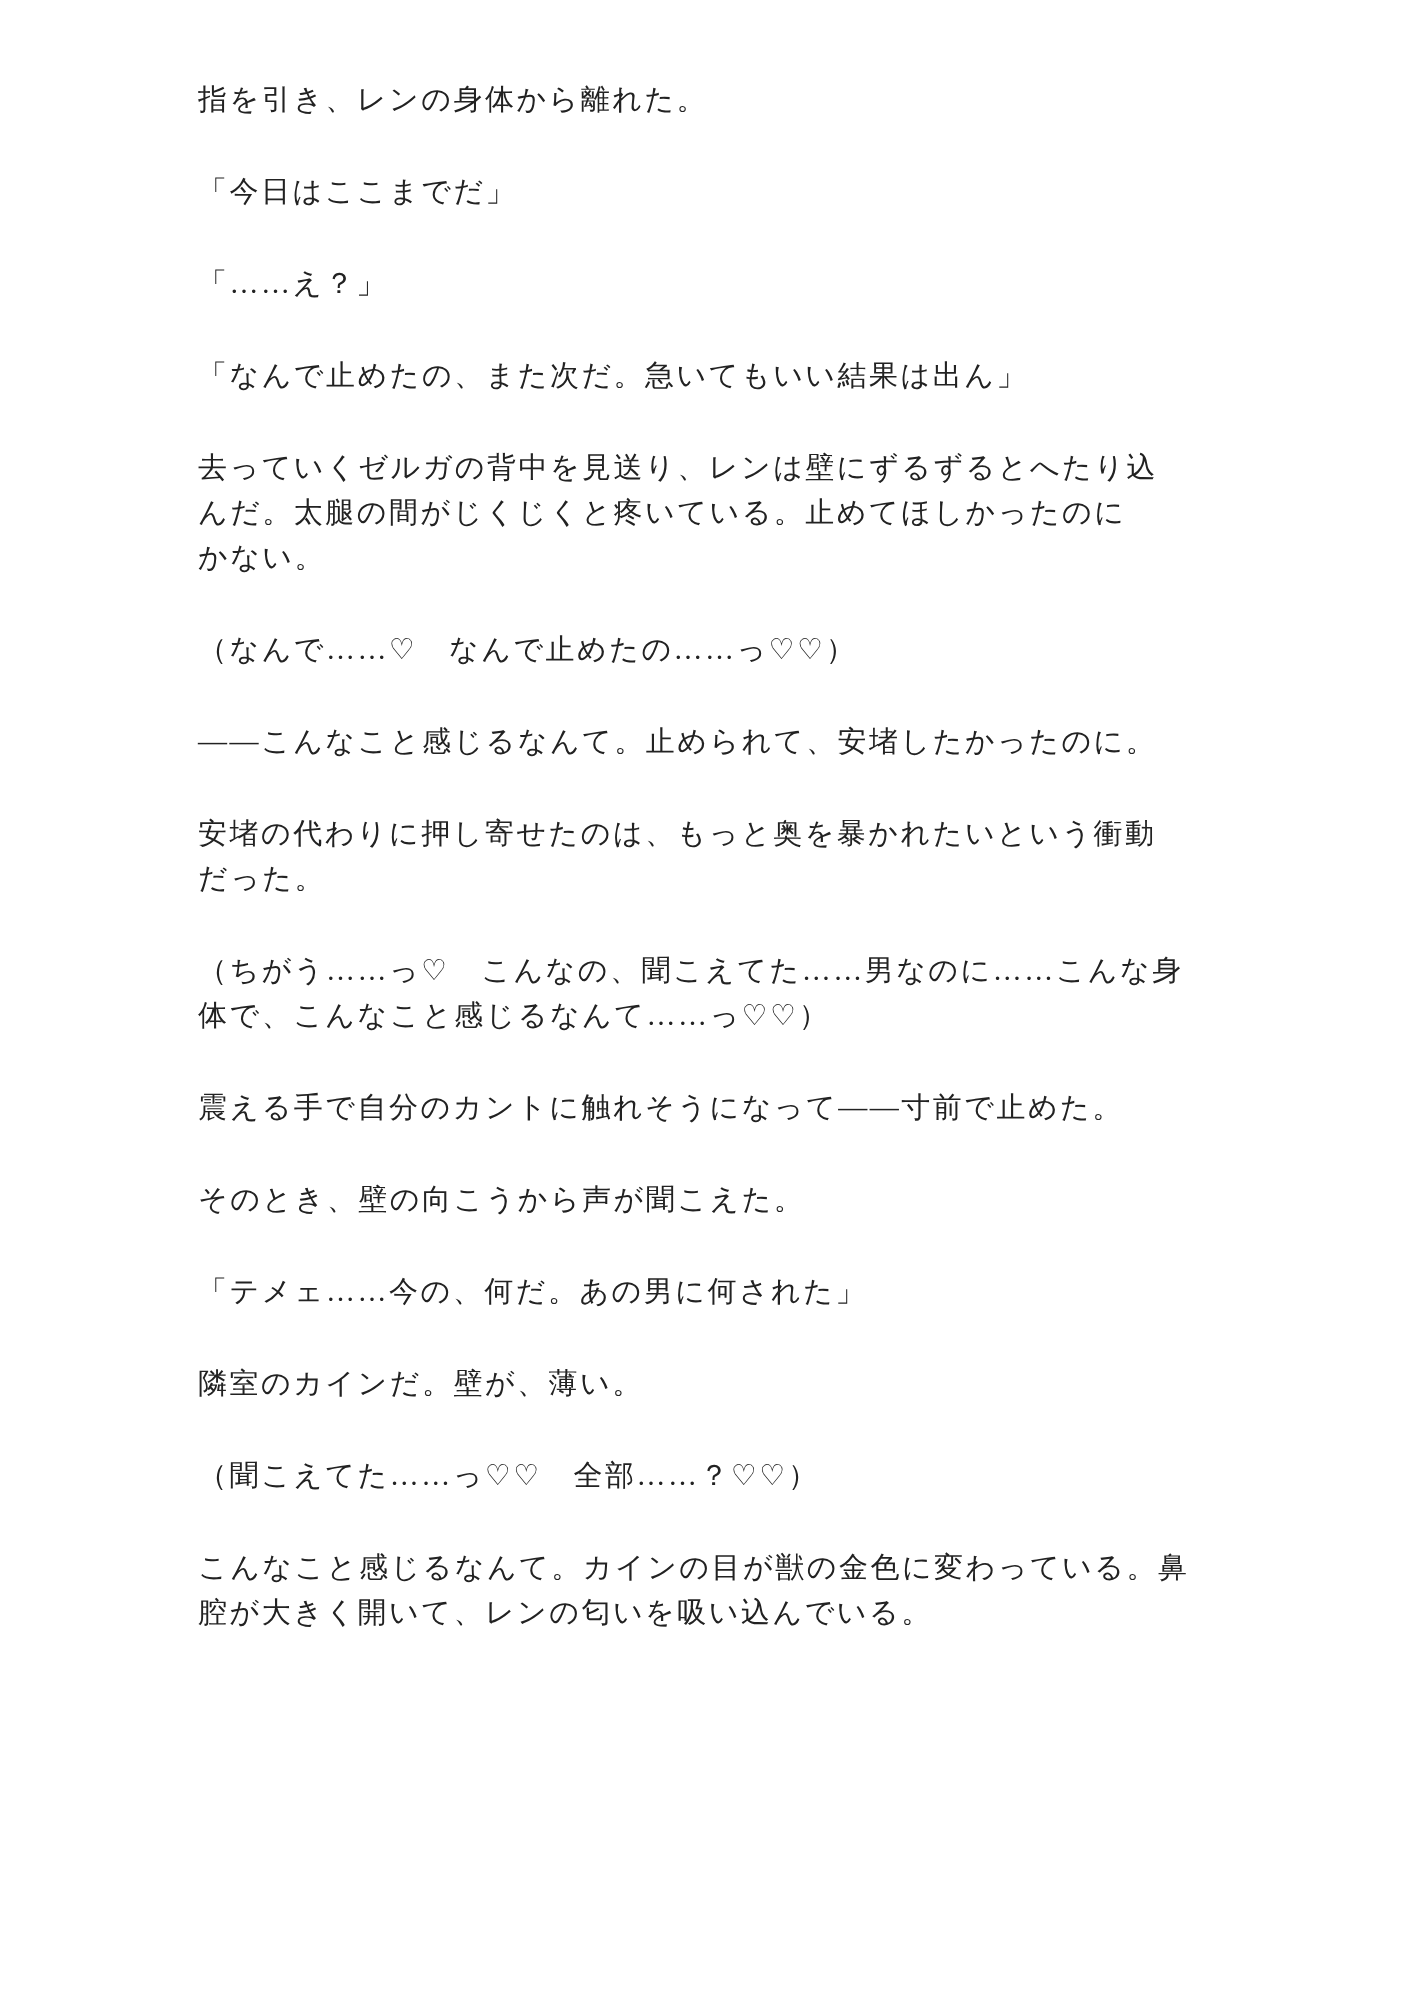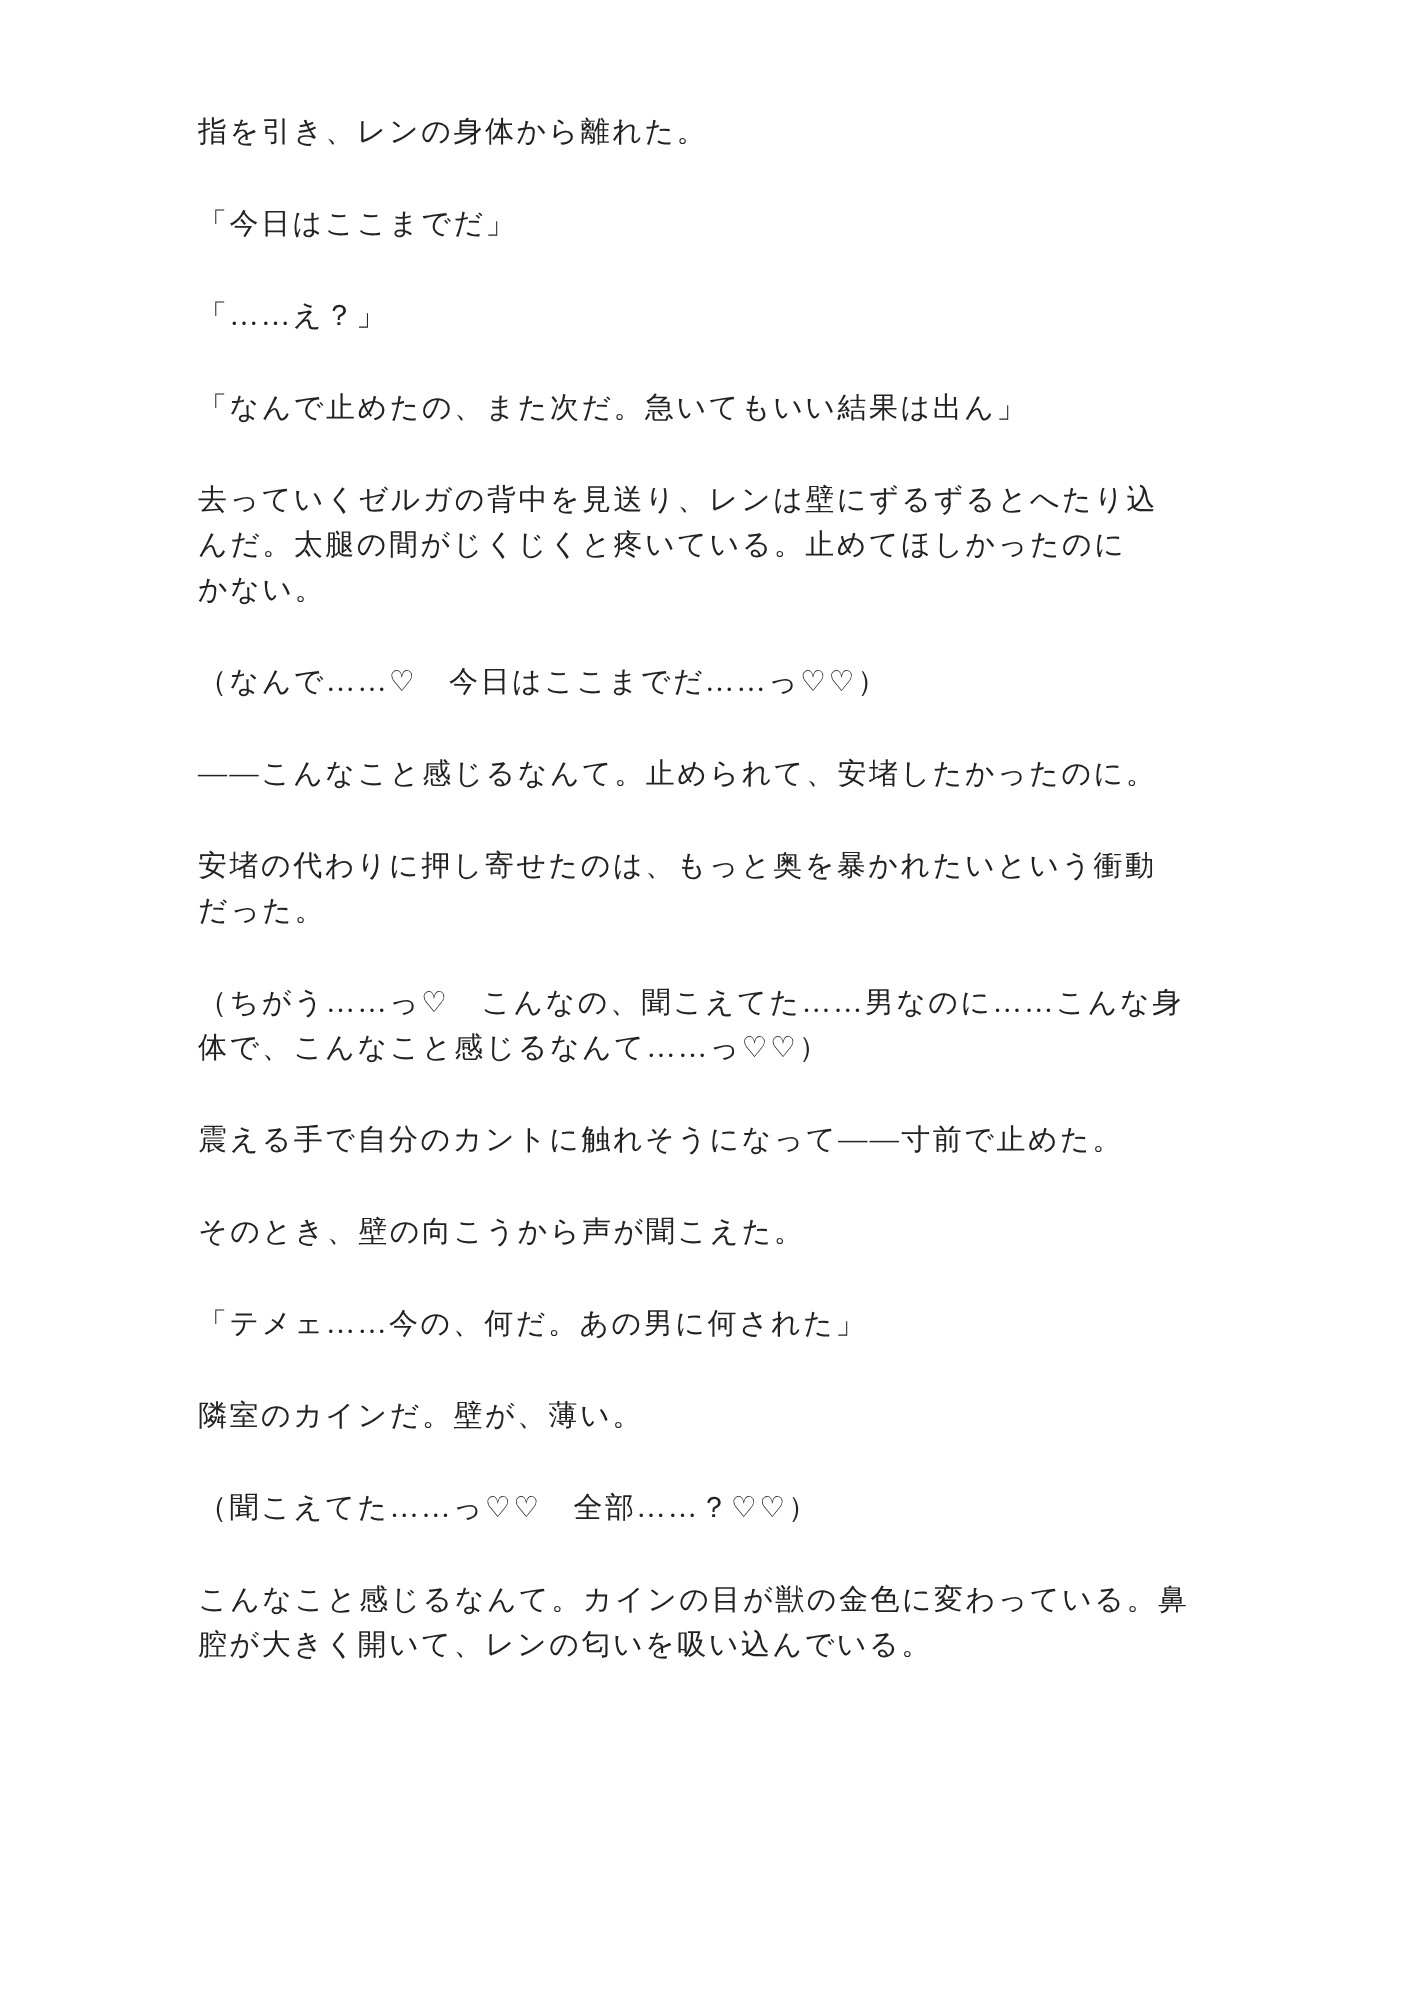--- a/index.html
+++ b/index.html
@@ -10,21 +10,21 @@
   body {
     width: 1415px;
     height: 2000px;
     overflow: hidden;
   }
   .page {
     box-sizing: border-box;
     width: 1415px;
     height: 2000px;
     background: #ffffff;
-    padding: 109px 180px 0 198px;
+    padding: 77px 180px 0 198px;
   }
   .text-block {
     width: 1040px;
   }
   p.paragraph {
     margin: 0 0 47px 0;
     font-family: "Liberation Serif", "DejaVu Serif", serif;
     font-size: 29px;
     line-height: 45px;
     letter-spacing: 2.5px;
@@ -39,21 +39,21 @@
 <main class="page">
   <section class="text-block">
 
   <p class="paragraph">指を引き、レンの身体から離れた。</p>
       <p class="paragraph">「今日はここまでだ」</p>
       <p class="paragraph">「……え？」</p>
       <p class="paragraph">「なんで止めたの、また次だ。急いてもいい結果は出ん」</p>
       <p class="paragraph">去っていくゼルガの背中を見送り、レンは壁にずるずるとへたり込
 んだ。太腿の間がじくじくと疼いている。止めてほしかったのに
 かない。</p>
-      <p class="paragraph">（なんで……♡　今日はここまでだ……っ♡♡）</p>
+      <p class="paragraph">（なんで……♡　なんで止めたの……っ♡♡）</p>
       <p class="paragraph">——こんなこと感じるなんて。止められて、安堵したかったのに。</p>
       <p class="paragraph">安堵の代わりに押し寄せたのは、もっと奥を暴かれたいという衝動
 だった。</p>
       <p class="paragraph">（ちがう……っ♡　こんなの、聞こえてた……男なのに……こんな身
 体で、こんなこと感じるなんて……っ♡♡）</p>
       <p class="paragraph">震える手で自分のカントに触れそうになって——寸前で止めた。</p>
       <p class="paragraph">そのとき、壁の向こうから声が聞こえた。</p>
       <p class="paragraph">「テメェ……今の、何だ。あの男に何された」</p>
       <p class="paragraph">隣室のカインだ。壁が、薄い。</p>
       <p class="paragraph">（聞こえてた……っ♡♡　全部……？♡♡）</p>

